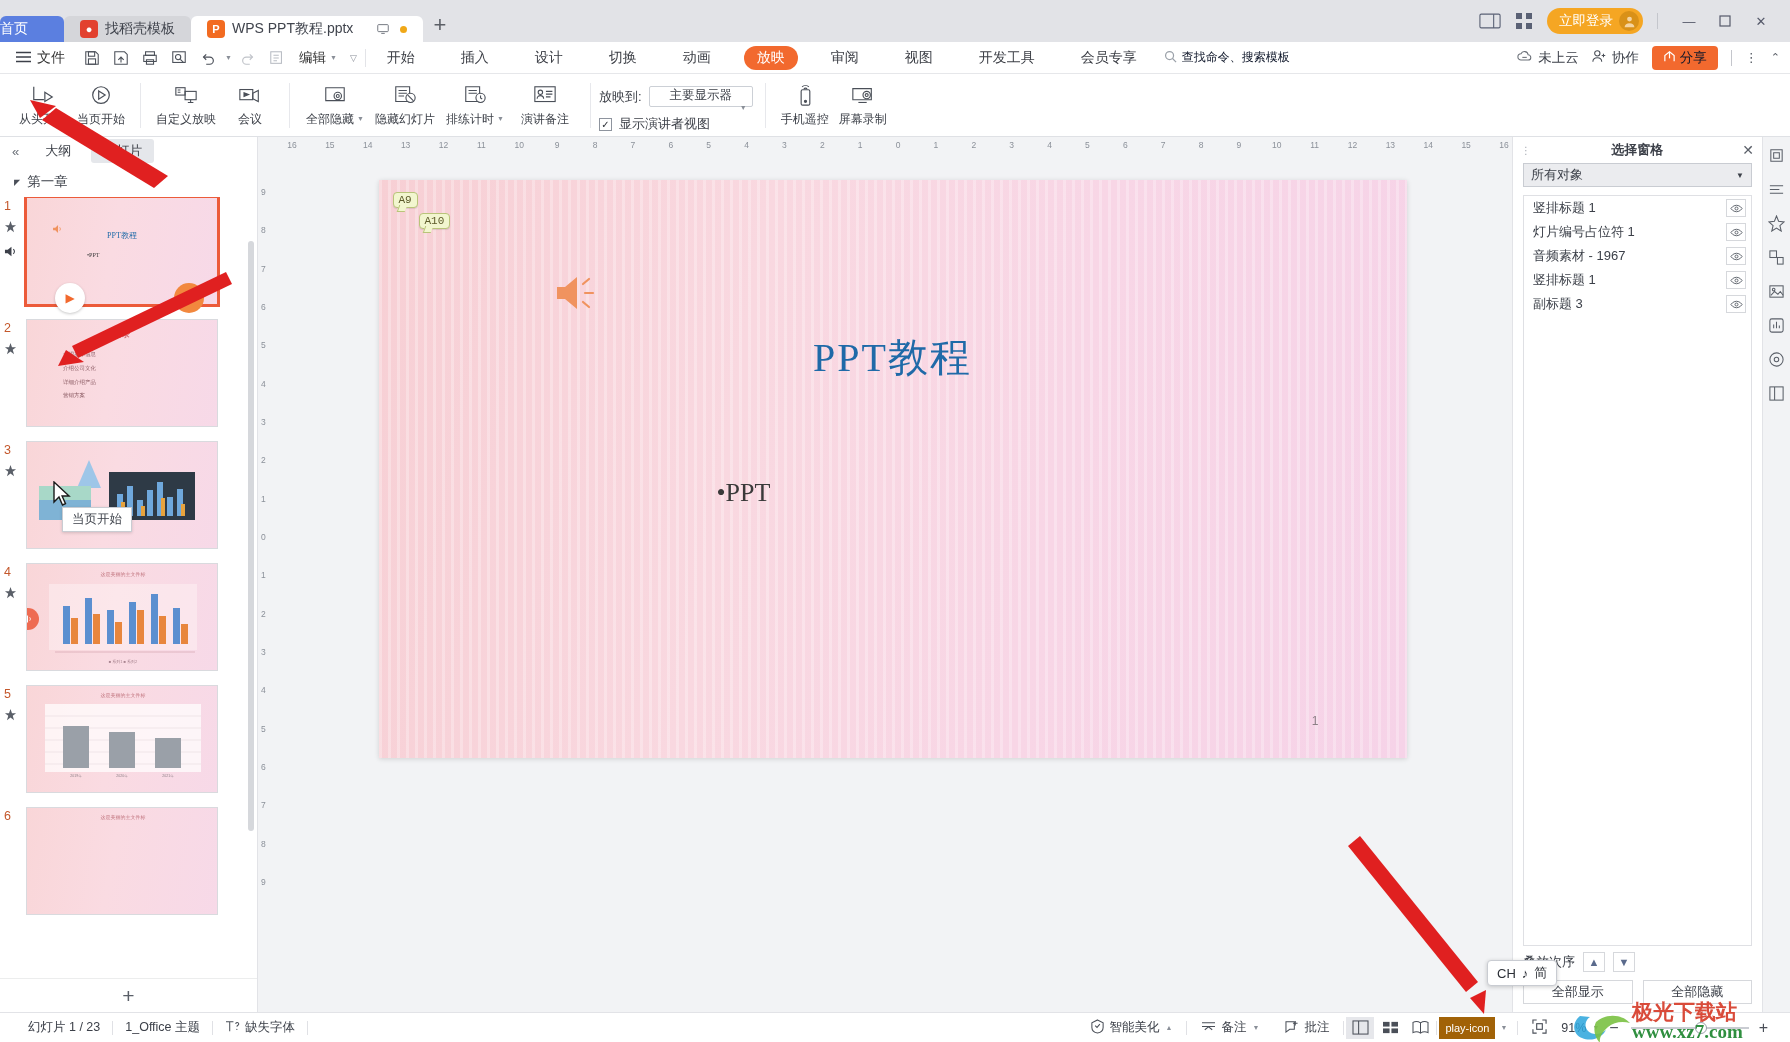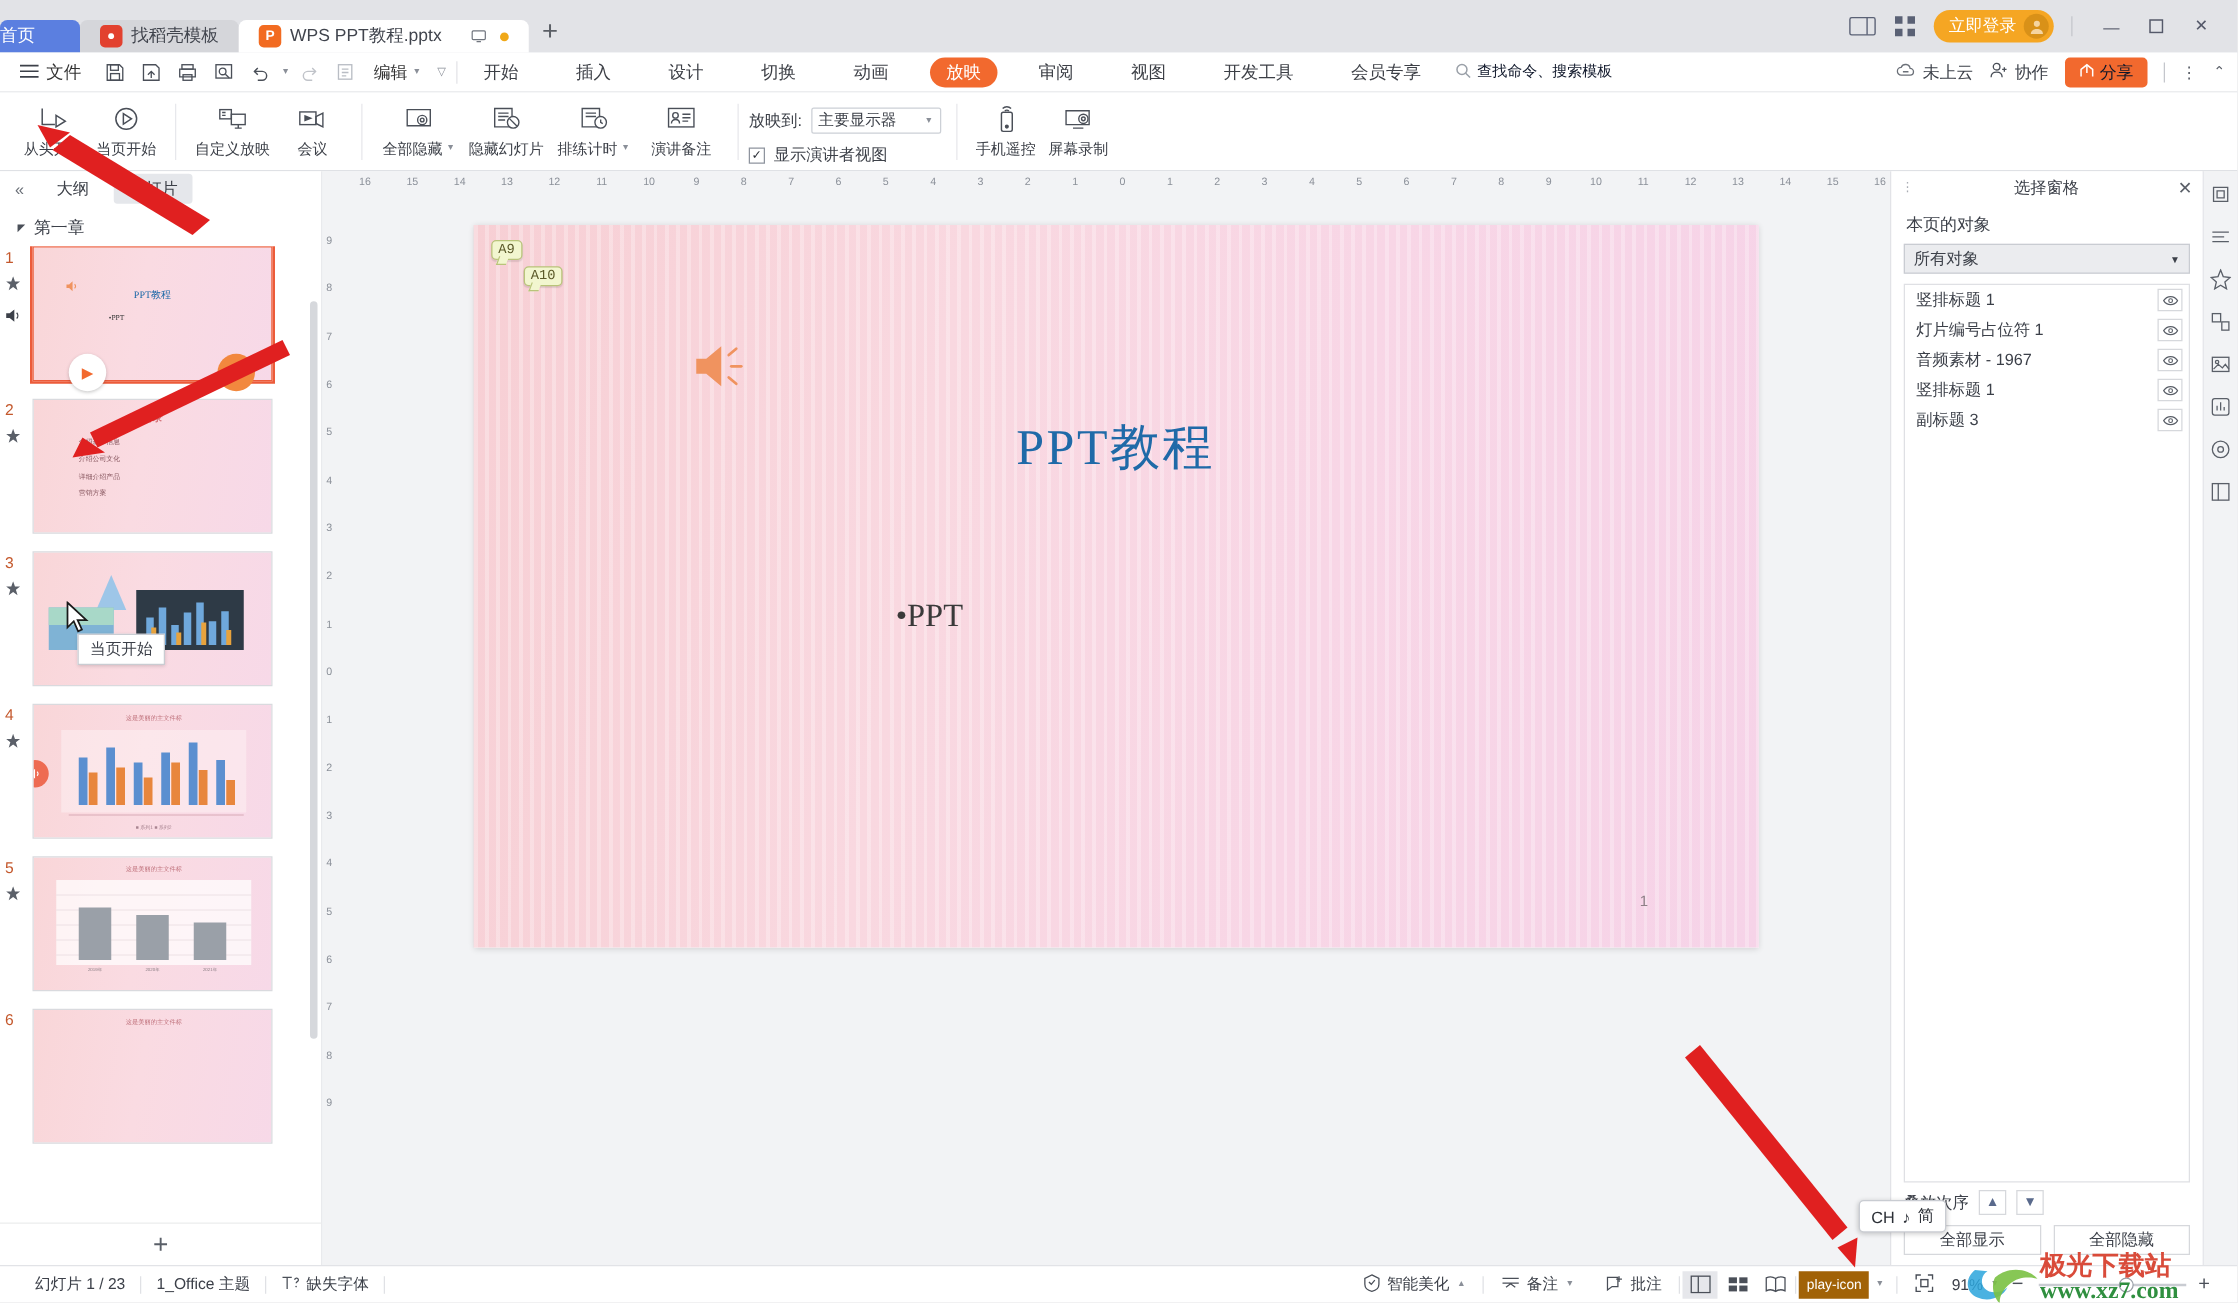--- a/index.html
+++ b/index.html
@@ -82,21 +82,21 @@
     width: 56px; display: flex; flex-direction: column; align-items: center; gap: 3px;
     padding-top: 5px; font-size: 12px; color: #3d4149; text-align: center; line-height: 1.25;
   }
   .rbtn.wide { width: 68px; }
   .rbtn .glyph { height: 27px; display: flex; align-items: center; justify-content: center; color: #4a4f58; }
   .rbtn .lbl { white-space: nowrap; display: flex; align-items: center; gap: 2px; }
   .proj-grp { display: flex; flex-direction: column; justify-content: center; gap: 8px; padding: 6px 10px 0 6px; }
   .proj-row { display: flex; align-items: center; gap: 7px; font-size: 13px; color: #3d4149; }
   .mini-select {
     width: 104px; height: 21px; border: 1px solid #ccd0d6; background: #fff; border-radius: 2px;
-    display: flex; align-items: center; padding: 0 5px; font-size: 12.5px; color: #3d4149;
+    display: flex; align-items: center; padding: 0 5px; font-size: 12.5px; color: #3d4149; flex-direction: column;
   }
   .mini-select .mcaret { margin-left: auto; font-size: 7px; color: #8a8f98; }
   .chk { width: 13px; height: 13px; border: 1px solid #8e949e; background: #fff;
     display: inline-flex; align-items: center; justify-content: center; font-size: 10px; color: #2b2f36; }
 
   
   .body { flex: 1; display: flex; min-height: 0; background: #f2f3f5; position: relative; }
 
   
   .thumbpane { width: 258px; background: #fff; display: flex; flex-direction: column; flex: none;
@@ -161,21 +161,21 @@
   }
   .slide-pnum { position: absolute; right: 88px; bottom: 30px; font-size: 12px; color: #8d7f86; z-index: 2; }
   .notesbar { height: 30px; display: flex; align-items: center; padding-left: 22px;
     font-size: 13px; color: #3d4149; background: #f2f3f5; }
 
   
   .selpane { width: 250px; background: #fff; border-left: 1px solid #e2e3e7; display: flex;
     flex-direction: column; flex: none; position: relative; }
   .sp-head { height: 26px; display: flex; align-items: center; padding: 0 8px; font-size: 13px; color: #3c4049; }
   .sp-grip { color: #a9adb4; letter-spacing: 1px; font-size: 10px; }
-  .sp-title { flex: 1; text-align: center; }
+  .sp-title { flex: 1; text-align: center; font-weight: bold; }
   .sp-close { color: #5a5f68; font-size: 14px; }
   .sp-sect { font-size: 13.5px; color: #3c4049; padding: 8px 12px 6px; }
   .sp-select { margin: 0 10px 8px; height: 24px; border: 1px solid #c9ccd2; background: #ebecef;
     display: flex; align-items: center; padding: 0 7px; font-size: 13px; color: #3c4049; }
   .sp-select .mcaret { margin-left: auto; font-size: 8px; }
   .sp-list { margin: 0 10px; border: 1px solid #dfe0e4; flex: 1; overflow: hidden; }
   .sp-item { height: 24px; display: flex; align-items: center; padding: 0 5px 0 9px; font-size: 13px; color: #3c4049; }
   .eye { margin-left: auto; width: 20px; height: 18px; border: 1px solid #d6d8dc; display: flex;
     align-items: center; justify-content: center; color: #5a5f68; }
   .sp-foot { padding: 6px 10px 4px; display: flex; align-items: center; gap: 8px; font-size: 13px; color: #3c4049; }
@@ -808,21 +808,20 @@
         </div>
       </div>
     </div>
 
     <div class="selpane">
       <div class="sp-head">
         <span class="sp-grip">⋮</span>
         <span class="sp-title">选择窗格</span>
         <span class="sp-close">✕</span>
       </div>
-      <div class="sp-sect">本页的对象</div>
       <div class="sp-select">
         <span>所有对象</span>
         <span class="mcaret">▼</span>
       </div>
       <div class="sp-list">
         <div class="sp-item">
           <span>竖排标题 1</span>
           <span class="eye">
             <svg width="13" height="9" viewBox="0 0 14 9" fill="none" stroke="#5a5f68" stroke-width="1">
                 <path d="M1 4.5S3.2 1 7 1s6 3.5 6 3.5S10.8 8 7 8 1 4.5 1 4.5z"></path>

